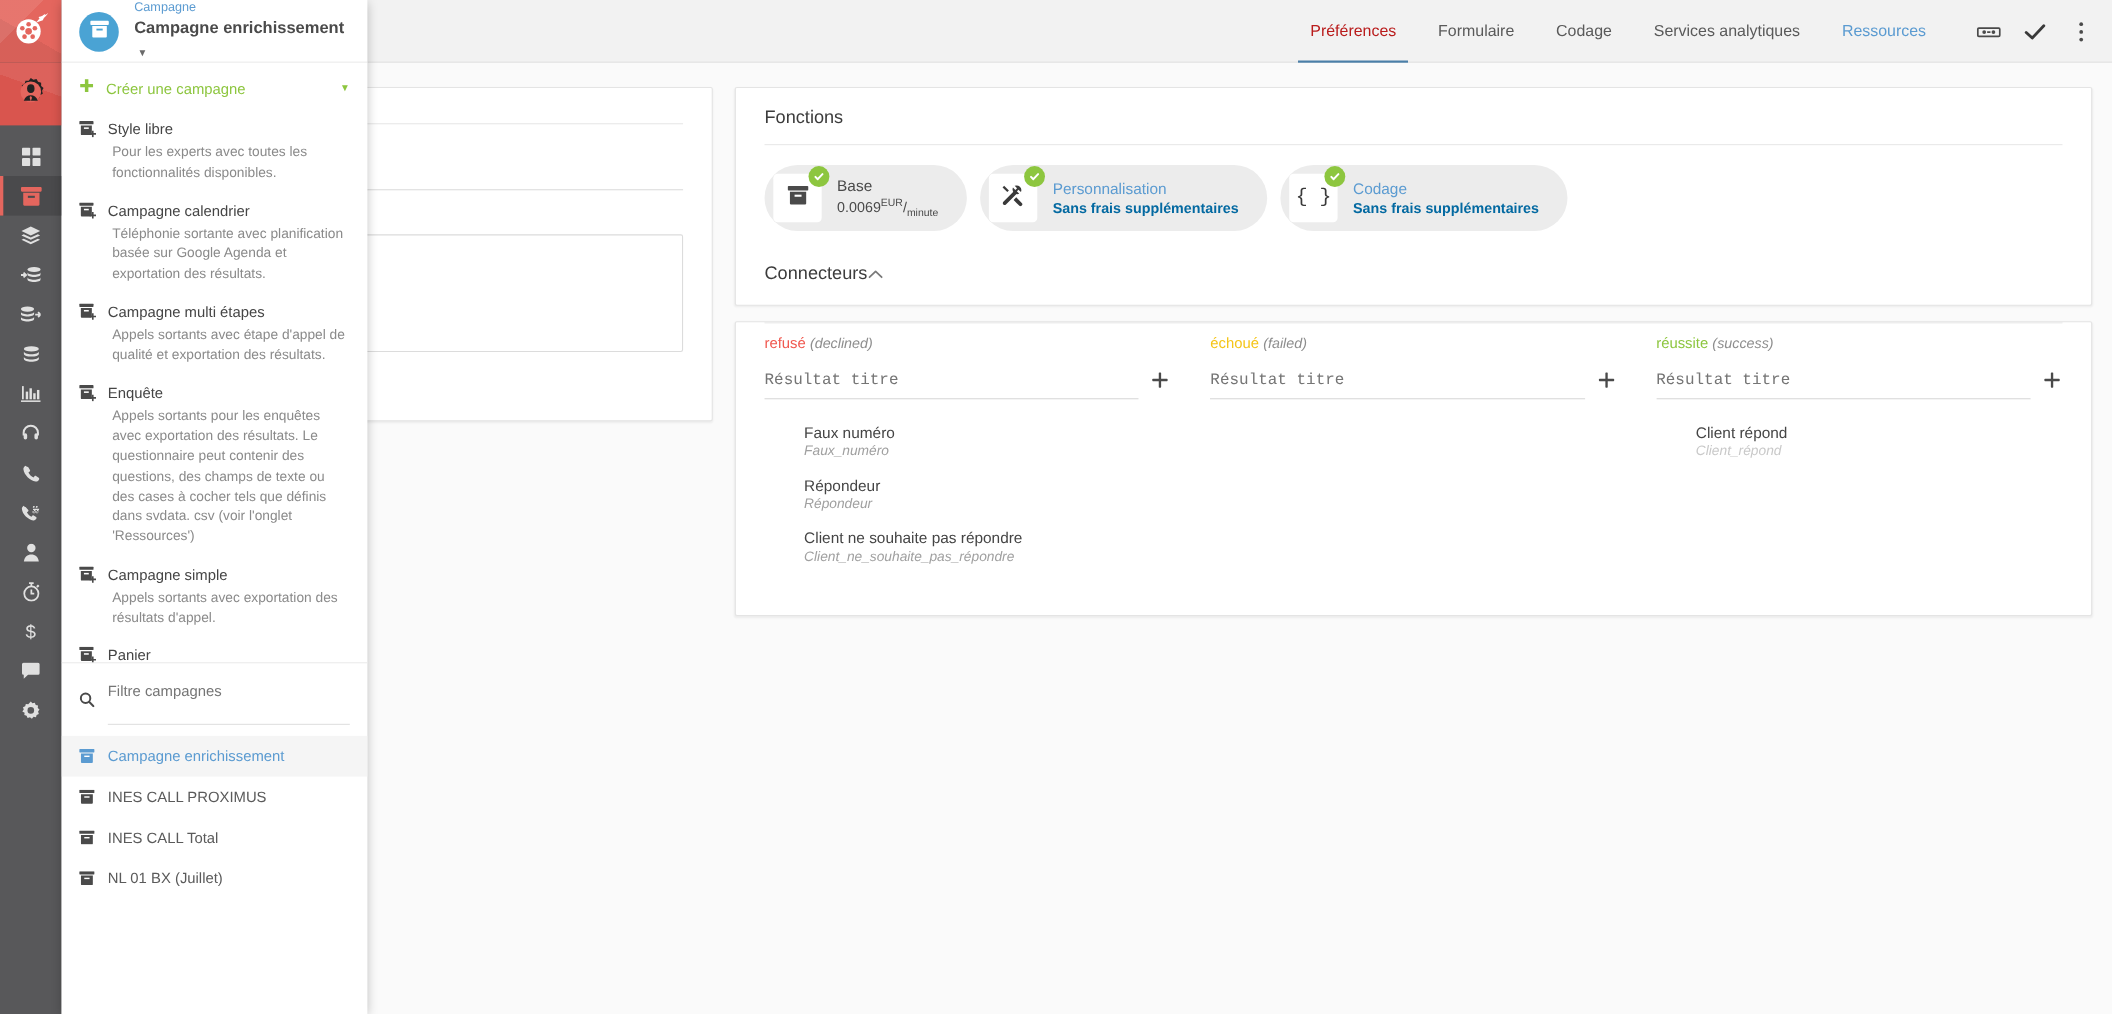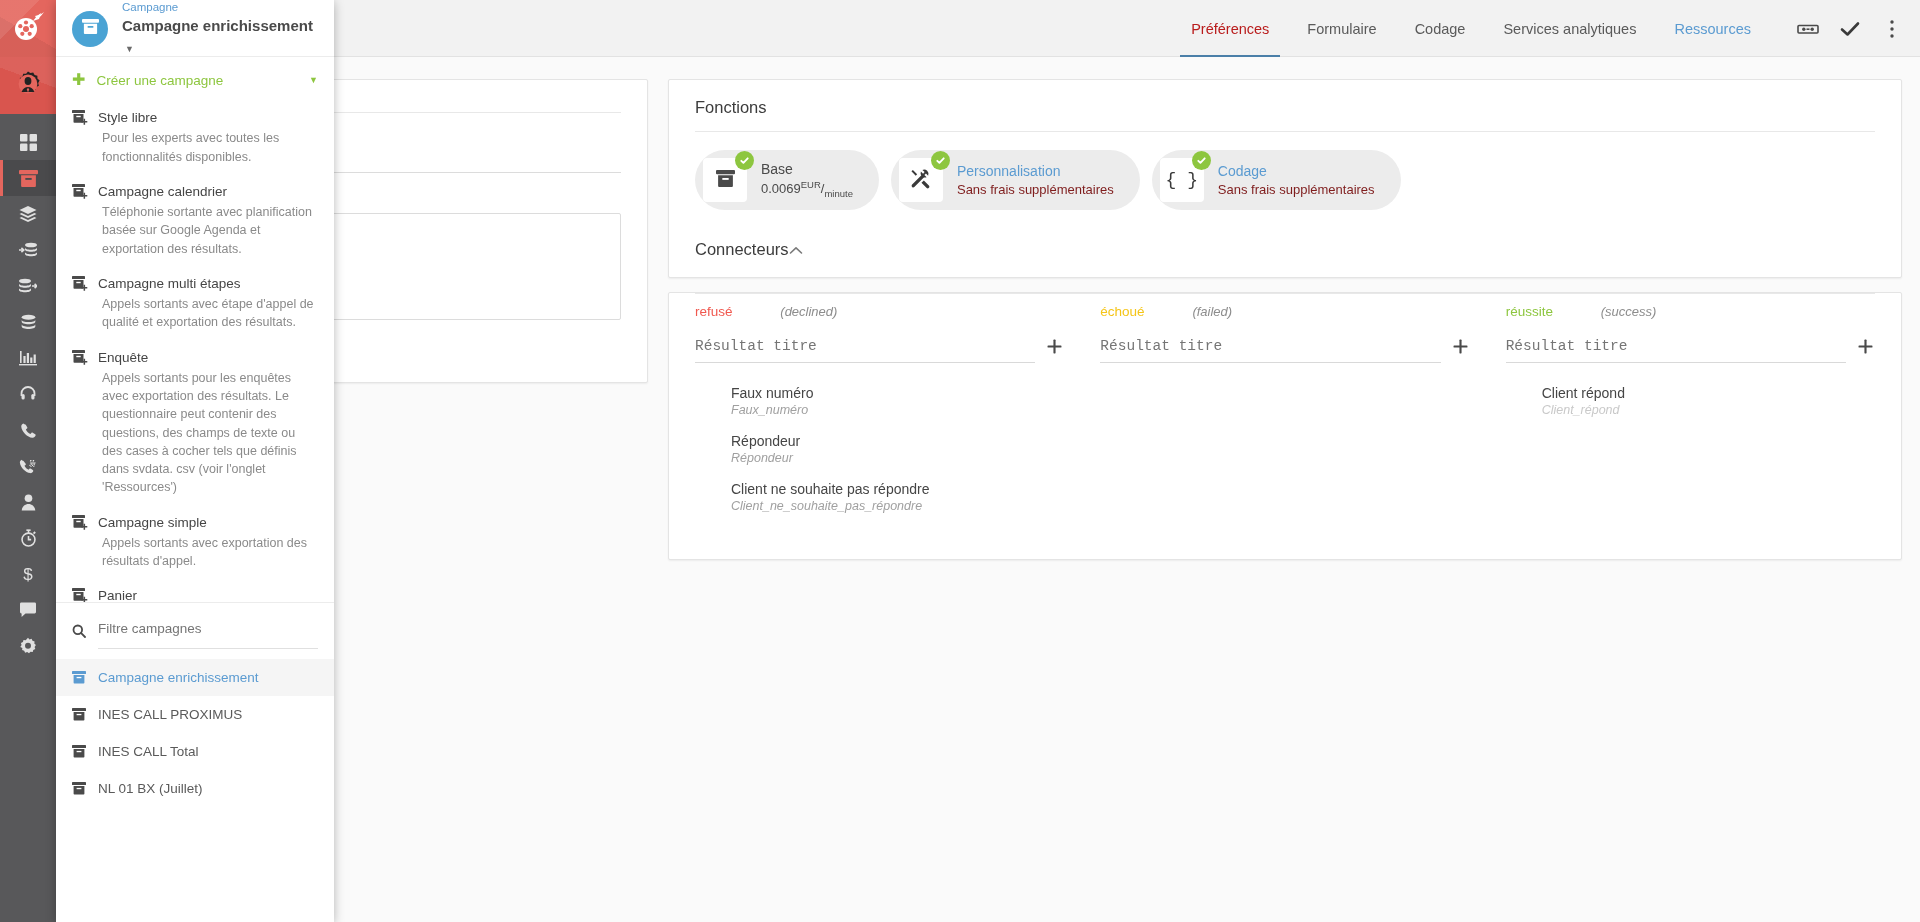--- a/index.html
+++ b/index.html
@@ -125,33 +125,33 @@
   }
   .chk {
     position: absolute; right: -7px; top: -7px; width: 19px; height: 19px;
     background: #8dc63f; border-radius: 50%; display: flex;
     align-items: center; justify-content: center;
   }
   .pill-txt { padding-left: 14px; line-height: 1.35; }
   .pill-t1 { font-size: 14px; color: #4a4a4a; }
   .pill-t1.link { color: #5b9bd1; }
   .pill-t2 { font-size: 13px; color: #4a4a4a; }
-  .pill-t2.link { color: #7f1d1d; }
+  .pill-t2.link { color: #0369a1; font-weight: bold; }
   .sup { font-size: 9.5px; vertical-align: super; }
   .sub { font-size: 9.5px; vertical-align: sub; }
 
   
   .stat-cols { display: flex; padding: 10px 26px 30px 26px; gap: 0; }
   .stat-col { flex: 1; padding-right: 36px; }
   .stat-head { font-size: 13.5px; margin-bottom: 14px; }
   .stat-head b { font-weight: normal; }
   .st-declined { color: #f0584f; }
   .st-failed { color: #f5c518; }
   .st-success { color: #8dc63f; }
-  .stat-head i { color: #8d8d8d; font-size: 13px; margin-left: 44px; }
+  .stat-head i { color: #8d8d8d; font-size: 13px; }
   .stat-input-row { display: flex; align-items: flex-end; gap: 10px; }
   .stat-input {
     flex: 1; border: 0; border-bottom: 1px solid #d9d9d9; outline: none;
     font-size: 14.5px; color: #444; padding: 5px 0 8px 0; font-family: Liberation Mono, monospace;
     background: transparent;
   }
   .plus-btn {
     border: 0; background: transparent; cursor: pointer; color: #4a4a4a;
     font-size: 20px; line-height: 1; padding: 0 2px 6px 2px; font-family: inherit;
   }
@@ -195,21 +195,21 @@
     font-size: 12.5px; color: #8a8a8a; line-height: 1.46; padding-left: 4px;
     margin-top: 1px;
   }
 
   .dd-search {
     display: flex; align-items: center; gap: 12px; padding: 14px 16px 10px 16px;
     border-top: 1px solid #ececec;
   }
   .dd-search input {
     flex: 1; border: 0; border-bottom: 1px solid #e0e0e0; outline: none;
-    font-size: 13.5px; color: #444; padding: 4px 0 12px 0; font-family: inherit;
+    font-size: 13.5px; color: #444; padding: 4px 0 22px 0; font-family: inherit;
   }
   .dd-camp {
     display: flex; align-items: center; gap: 12px; padding: 11px 16px;
     font-size: 13.5px; color: #5a5a5a; cursor: pointer;
   }
   .dd-camp.sel { background: #f5f5f5; color: #5b9bd1; }
   .dd-camp .ci { width: 14px; flex: 0 0 14px; display:flex; }
 </style>
 </head>
 <body>

